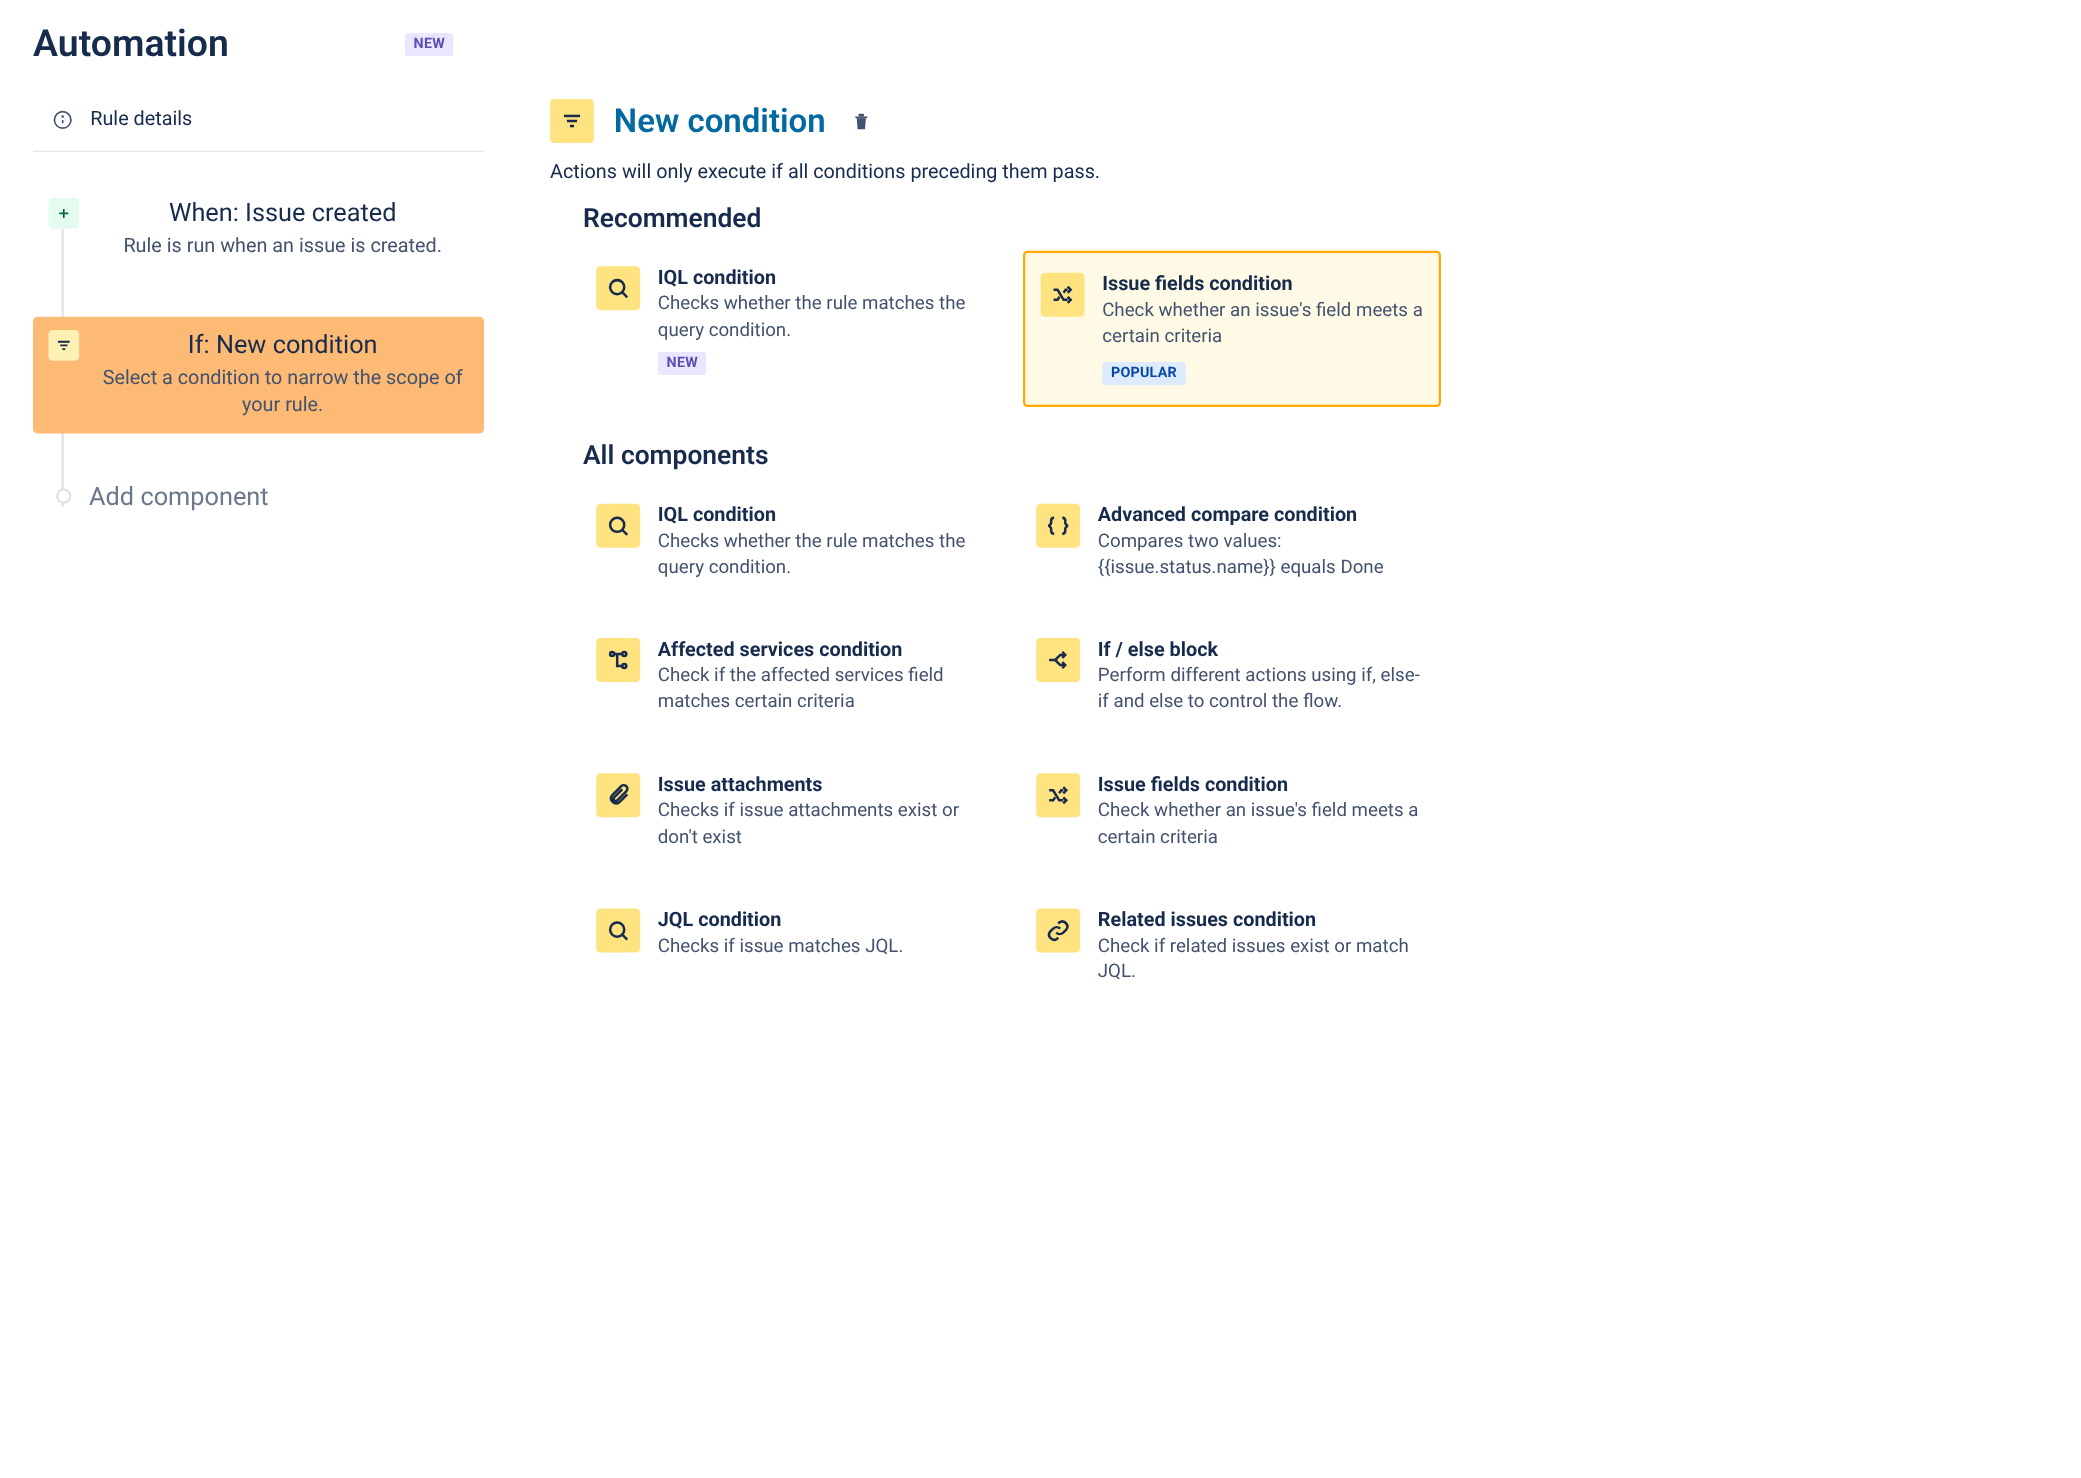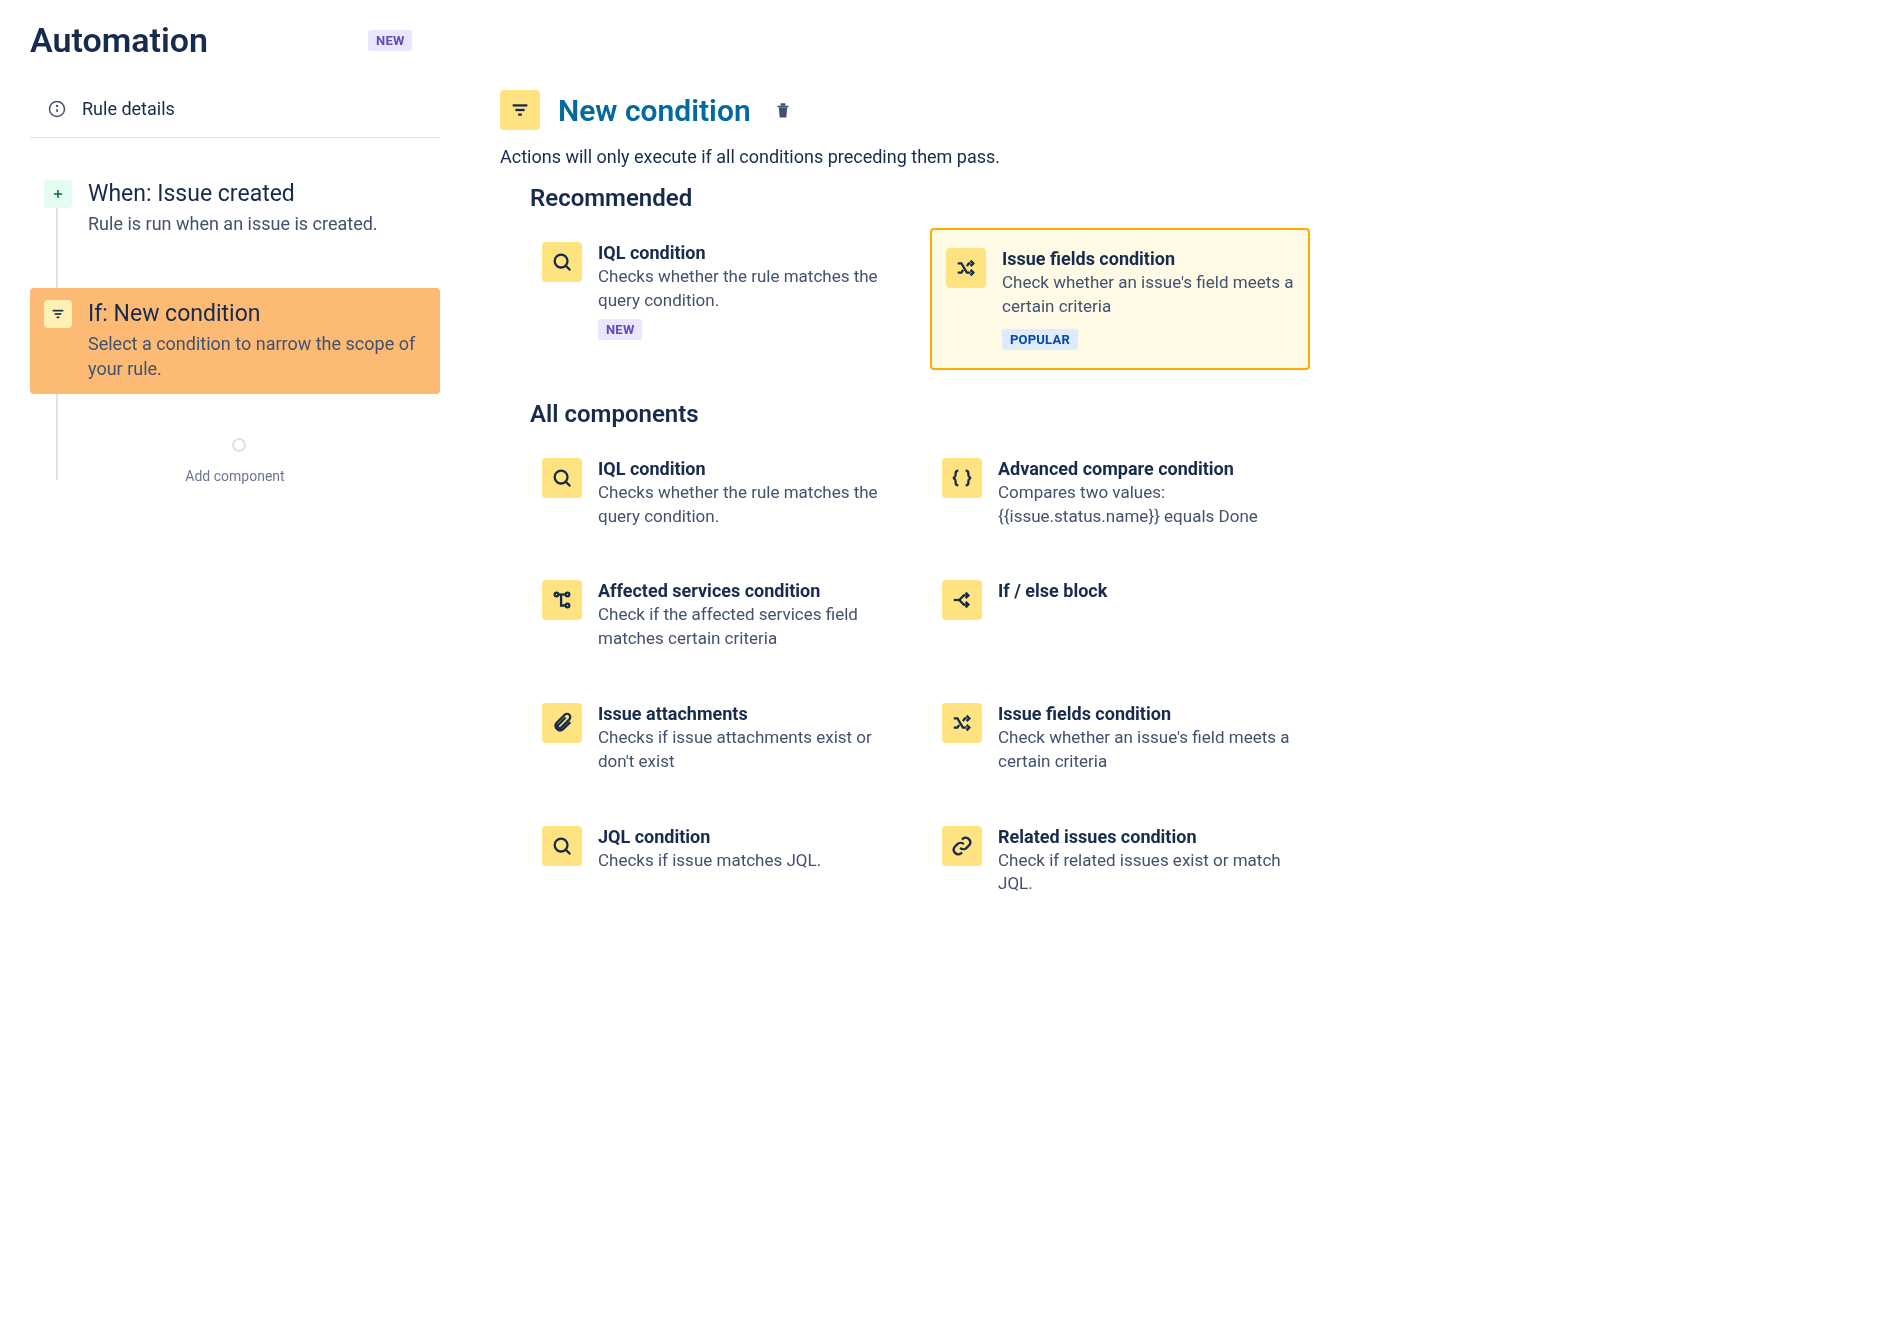--- a/index.html
+++ b/index.html
@@ -3,21 +3,21 @@
   <meta charset="utf-8">
   <style>
     * { box-sizing: border-box; margin: 0; padding: 0; }
     body {
       font-family: -apple-system, BlinkMacSystemFont, "Segoe UI", Roboto, Helvetica, Arial, sans-serif;
       background: #fff;
       color: #172B4D;
       padding: 20px 30px;
     }
     .page { display: flex; gap: 60px; max-width: 1280px; }
-    .sidebar { width: 410px; flex-shrink: 0; }
+    .sidebar { width: 410px; flex-shrink: 0; text-align: center; }
     .main { flex: 1; padding-top: 70px; }
 
     .header-row { display: flex; align-items: center; gap: 160px; margin-bottom: 30px; }
     .page-title { font-size: 34px; font-weight: 600; color: #172B4D; }
 
     .badge-new-small {
       background: #EAE6FF; color: #5E4DB2; font-weight: 700;
       font-size: 13px; padding: 3px 8px; border-radius: 3px;
       letter-spacing: 0.2px;
     }
@@ -52,21 +52,21 @@
       flex-shrink: 0; z-index: 1; font-size: 16px;
     }
     .tree-icon-green { background: #E3FCEF; color: #006644; }
     .tree-icon-yellow { background: #FFF0B3; color: #172B4D; }
     .tree-body { flex: 1; }
     .tree-title { font-size: 23px; font-weight: 400; color: #172B4D; margin-bottom: 4px; }
     .tree-desc { font-size: 18px; color: #42526E; line-height: 1.4; }
 
     .tree-add {
       display: flex; align-items: center; gap: 16px;
-      padding: 4px 14px; color: #6B778C; font-size: 14px; flex-direction: column;
+      padding: 4px 14px; color: #6B778C; font-size: 23px;
     }
     .tree-add .circle {
       width: 14px; height: 14px; border: 2px solid #DFE1E6;
       border-radius: 50%; background: #fff; margin-left: 7px; z-index: 1;
     }
 
     .main-header { display: flex; align-items: center; gap: 18px; margin-bottom: 14px; }
     .main-icon {
       width: 40px; height: 40px; border-radius: 4px;
       background: #FFE380; display: flex; align-items: center;
@@ -261,20 +261,21 @@
             <svg width="22" height="22" viewBox="0 0 24 24" fill="none" stroke="#172B4D" stroke-width="2.5">
               <path d="M3 12h6"></path>
               <path d="M9 12l5-5h4"></path>
               <path d="M9 12l5 5h4"></path>
               <polyline points="16 4 19 7 16 10"></polyline>
               <polyline points="16 14 19 17 16 20"></polyline>
             </svg>
           </div>
           <div class="card-body">
             <div class="card-title">If / else block</div>
+            <div class="card-desc">Perform different actions using if, else-if and else to control the flow.</div>
           </div>
         </div>
         <div class="card">
           <div class="card-icon">
             <svg width="22" height="22" viewBox="0 0 24 24" fill="none" stroke="#172B4D" stroke-width="2.5">
               <path d="M21 11l-8 8a5 5 0 01-7-7l9-9a3.5 3.5 0 015 5l-9 9a2 2 0 01-3-3l8-8"></path>
             </svg>
           </div>
           <div class="card-body">
             <div class="card-title">Issue attachments</div>

